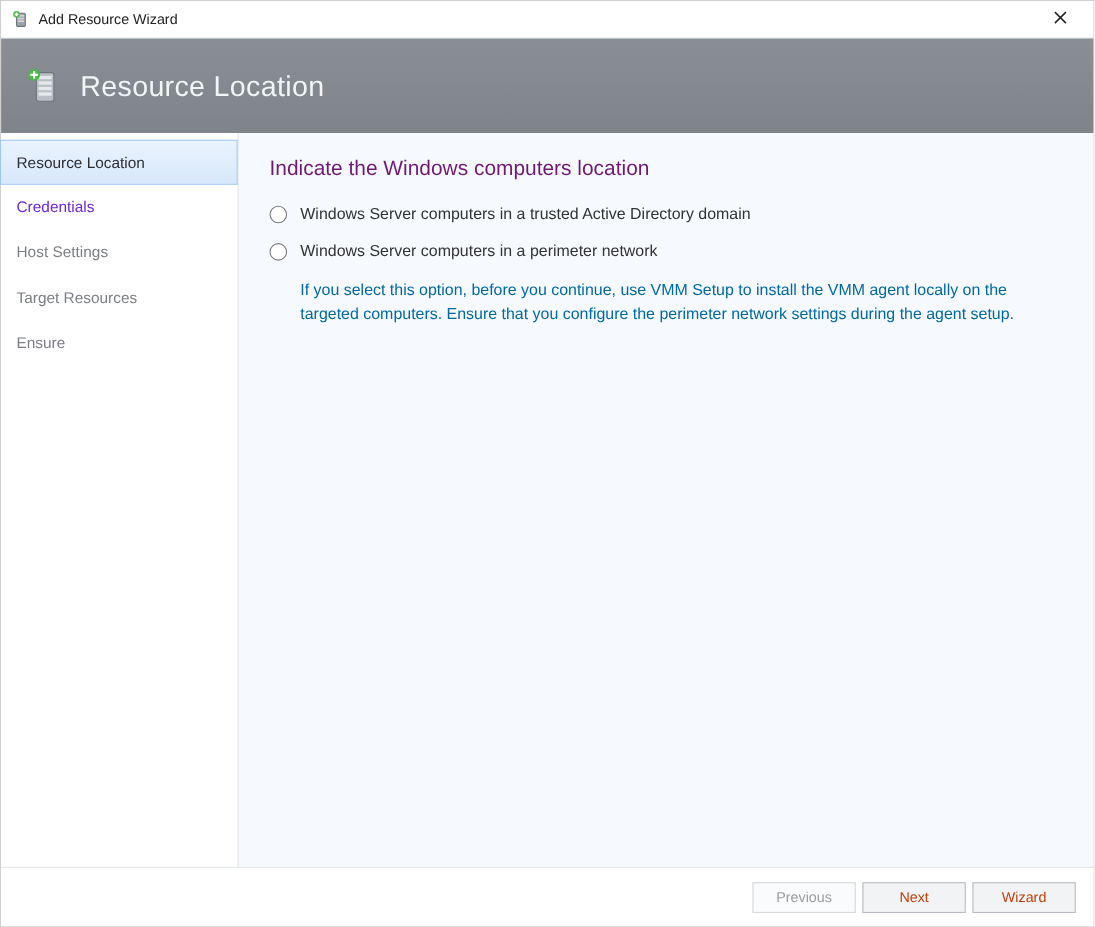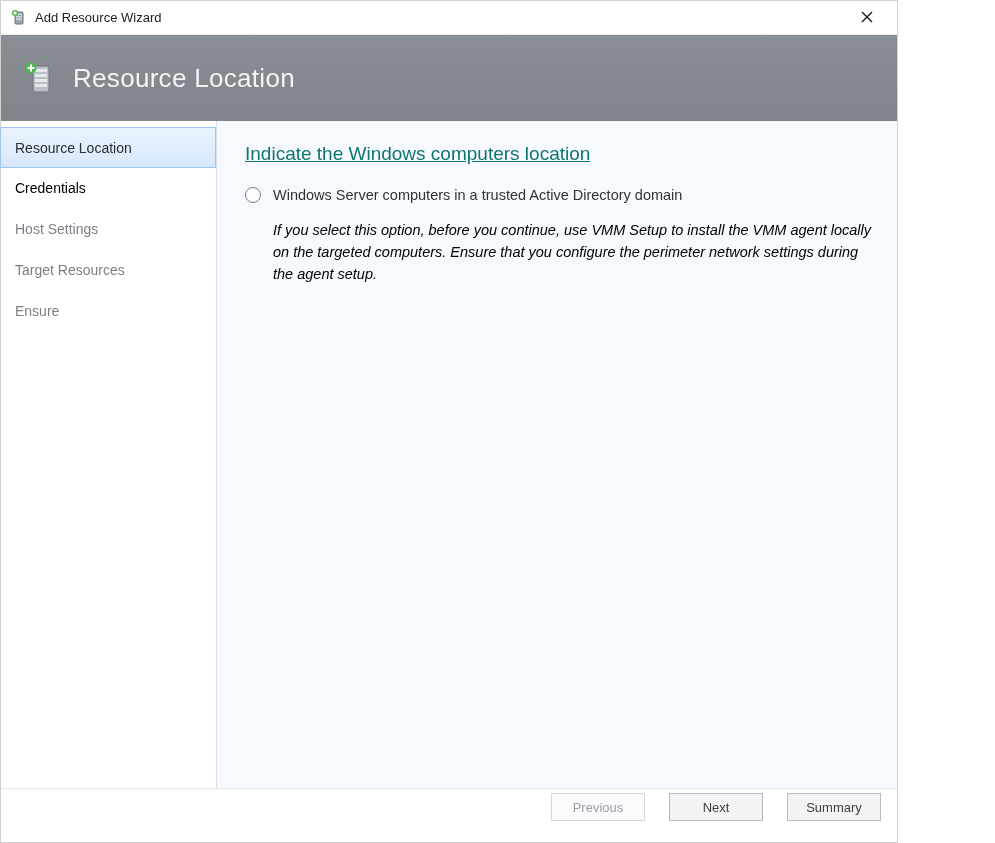--- a/index.html
+++ b/index.html
@@ -1,48 +1,48 @@
 <!DOCTYPE html>
 <html><head>
   <meta charset="utf-8">
   <style>
     * { box-sizing: border-box; margin: 0; padding: 0; }
     html, body { width: 995px; height: 843px; font-family: "Segoe UI", Arial, sans-serif; font-size: 13px; color: #222; overflow: hidden; background: #fff; }
 
-    .window { display: flex; flex-direction: column; width: 898px; height: 843px; border: 1px solid #d0d0d0; background: #fff; }
+    .window { display: flex; flex-direction: column; width: 995px; height: 843px; border: 1px solid #d0d0d0; background: #fff; }
 
     
     .titlebar { display: flex; align-items: center; height: 34px; padding: 0 10px; border-bottom: 1px solid #e8e8e8; }
     .titlebar .app-icon { width: 16px; height: 16px; margin-right: 8px; }
     .titlebar .title { flex: 1; font-size: 13px; color: #222; }
     .titlebar .close { width: 40px; height: 30px; display: flex; align-items: center; justify-content: center; font-size: 16px; color: #222; cursor: default; }
 
     
     .banner { display: flex; align-items: center; height: 86px; padding: 0 22px; background: linear-gradient(#8a8f96, #7f848b); color: #fff; }
     .banner .big-icon { width: 34px; height: 34px; margin-right: 16px; }
     .banner .banner-title { font-size: 26px; font-weight: 400; letter-spacing: 0.3px; color: #f2f4f6; }
 
     
     .body { display: flex; flex: 1; min-height: 0; }
     .sidebar { width: 216px; border-right: 1px solid #dcdfe4; padding-top: 6px; background: #fff; }
-    .side-item { height: 41px; line-height: 41px; padding: 0 14px; font-size: 14px; color: #000000; cursor: default; }
+    .side-item { height: 41px; line-height: 41px; padding: 0 14px; font-size: 14px; color: #6d28d9; cursor: default; }
     .side-item.muted { color: #7c7f85; }
     .side-item.active { color: #2b2e33; background: linear-gradient(#eaf3fe, #d7e8fb); border: 1px solid #9ec7f2; border-left: 1px solid #9ec7f2; border-right: 1px solid #9ec7f2; margin: 0 0 0 -1px; }
 
     .main { flex: 1; padding: 22px 22px 22px 28px; background: #f6f9fe; }
-    .section-title { font-size: 19px; color: #0f766e; margin-bottom: 20px; text-decoration: underline; }
+    .section-title { font-size: 19px; color: #701a75; margin-bottom: 20px; }
     .radio-row { display: flex; align-items: flex-start; gap: 12px; margin: 6px 0 14px 0; }
     .radio-control { width: 16px; height: 16px; border: 1px solid #7a7d82; border-radius: 50%; display: inline-flex; align-items: center; justify-content: center; background: #fff; margin-top: 2px; flex: 0 0 16px; }
     .radio-control.checked::after { content: ""; width: 8px; height: 8px; border-radius: 50%; background: #2b2e33; display: block; }
     .radio-label { font-size: 14.5px; color: #333; line-height: 20px; }
-    .help-text { margin: 2px 0 0 28px; font-size: 14.5px; color: #000000; line-height: 22px; font-style: italic; }
+    .help-text { margin: 2px 0 0 28px; font-size: 14.5px; color: #0369a1; line-height: 22px; }
 
     
-    .footer { height: 54px; border-top: 1px solid #e2e5ea; display: flex; justify-content: flex-end; gap: 24px; padding: 4px 16px; background: #fff; }
-    .btn { min-width: 94px; height: 28px; border: 1px solid #b8bcc2; background: #f2f3f5; font-size: 13px; color: #404040; display: inline-flex; align-items: center; justify-content: center; cursor: default; }
+    .footer { height: 54px; border-top: 1px solid #e2e5ea; display: flex; align-items: center; justify-content: flex-end; gap: 6px; padding: 15px 16px; background: #fff; }
+    .btn { min-width: 94px; height: 28px; border: 1px solid #b8bcc2; background: #f2f3f5; font-size: 13px; color: #c2410c; display: inline-flex; align-items: center; justify-content: center; cursor: default; }
     .btn.disabled { color: #9a9da2; border-color: #d6d8dc; background: #fafbfc; }
   </style>
 </head>
 <body>
 
 <div class="window">
 
   <div class="titlebar">
     <span class="app-icon">
       <svg viewBox="0 0 16 16" width="16" height="16">
@@ -93,24 +93,28 @@
 
     <div class="main">
       <div class="section-title">Indicate the Windows computers location</div>
 
       <div class="radio-row">
         <span class="radio-control"></span>
         <span class="radio-label">Windows Server computers in a trusted Active Directory domain</span>
       </div>
 
 
+      <div class="radio-row">
+        <span class="radio-control"></span>
+        <span class="radio-label">Windows Server computers in a perimeter network</span>
+      </div>
 
       <div class="help-text">If you select this option, before you continue, use VMM Setup to install the VMM agent locally on the targeted computers. Ensure that you configure the perimeter network settings during the agent setup.</div>
     </div>
   </div>
 
   <div class="footer">
     <div class="btn disabled">Previous</div>
     <div class="btn">Next</div>
-    <div class="btn">Summary</div>
+    <div class="btn">Wizard</div>
   </div>
 
 </div>
 
 </body></html>

